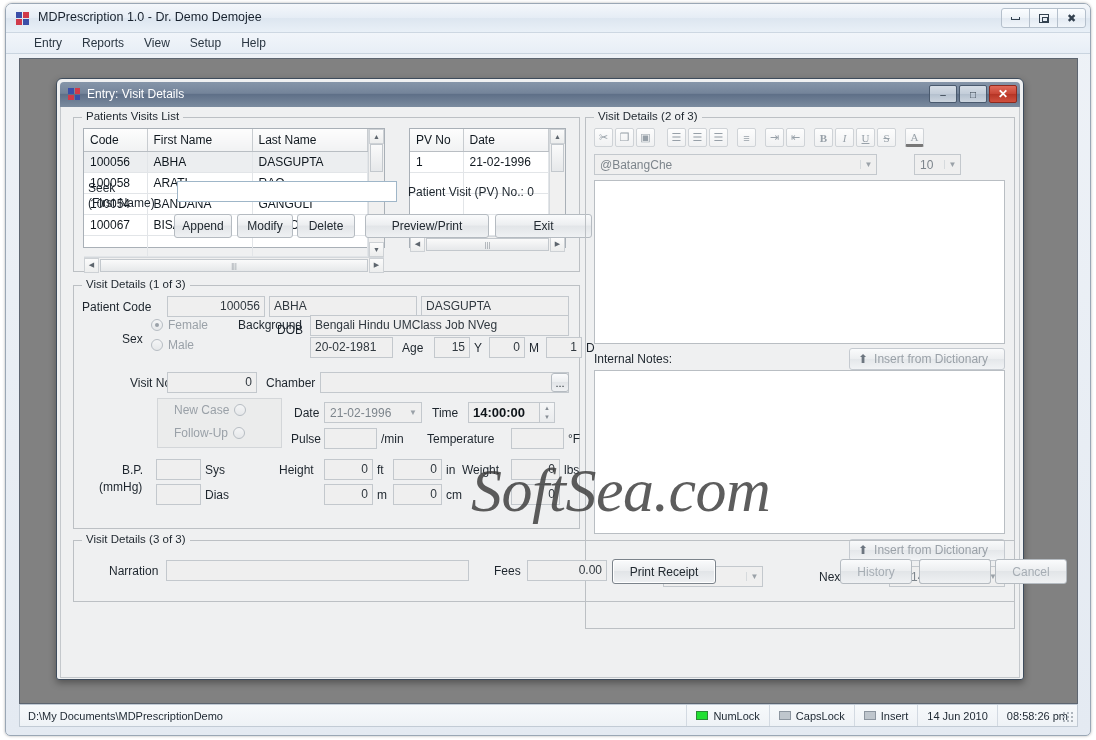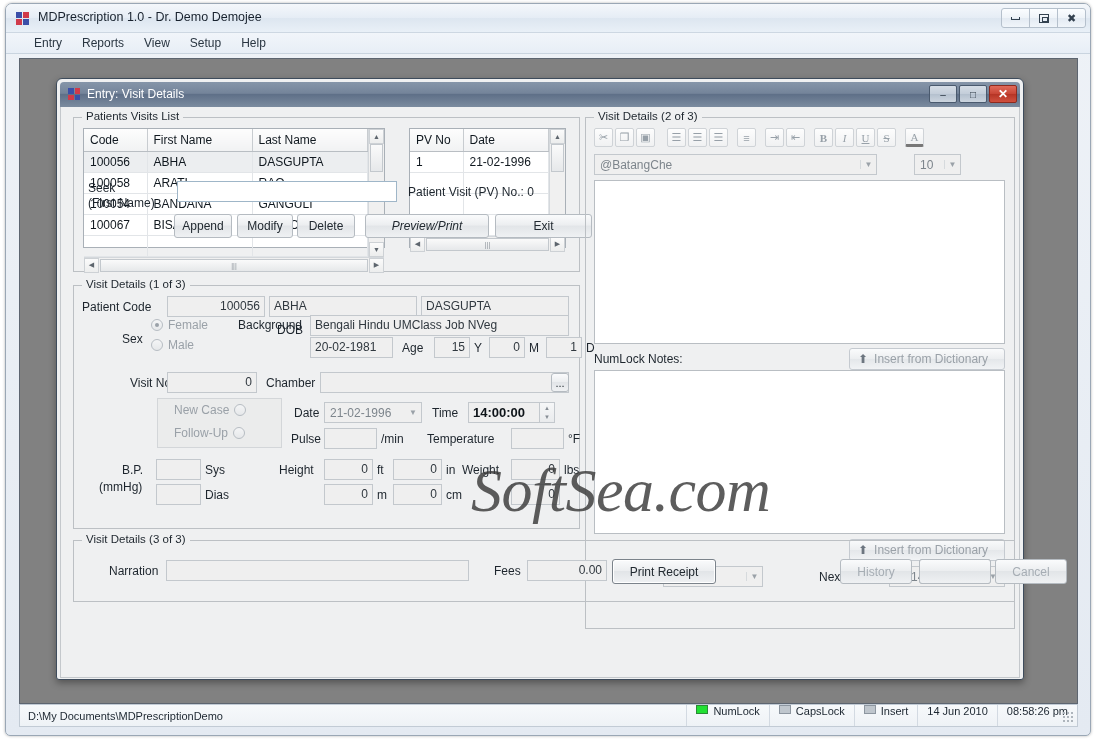--- a/index.html
+++ b/index.html
@@ -86,21 +86,21 @@
     position: absolute;
     left: 13px; bottom: 8px;
     width: 1059px; height: 23px;
     background: linear-gradient(to bottom,#f7f9fb 0%,#eef2f6 100%);
     border: 1px solid #c2cbd5;
     display: flex; align-items: center;
     font-size: 11px; color: #1c2630;
   }
   #status-path { padding-left: 8px; flex: 1; }
   .status-cell {
-    display: flex; gap: 5px;
+    display: flex; align-items: center; gap: 5px;
     padding: 0 9px; height: 100%;
     border-left: 1px solid #d3dae2;
   }
   .led {
     width: 12px; height: 9px;
     border: 1px solid #8d96a0;
     background: #bfc6cd;
     display: inline-block;
   }
   .led.on { background: #22e033; border-color: #2c8a36; }
@@ -519,21 +519,21 @@
         </div>
 
         <span class="lbl" style="left:14px; top:63px;">Seek</span>
         <span class="lbl" style="left:14px; top:78px;">(First Name)</span>
         <input class="fld white" style="left: 103px; top: 63px; width: 220px;" value="">
         <span class="lbl" style="left:334px; top:67px;">Patient Visit (PV) No.: 0</span>
 
         <div class="btn" style="left:100px; top:96px; width:58px;">Append</div>
         <div class="btn" style="left:163px; top:96px; width:56px;">Modify</div>
         <div class="btn" style="left:223px; top:96px; width:58px;">Delete</div>
-        <div class="btn" style="left:291px; top:96px; width:124px;font-style:italic;">Preview/Print</div>
+        <div class="btn" style="left:291px; top:96px; width:124px;">Preview/Print</div>
         <div class="btn" style="left:421px; top:96px; width:97px;">Exit</div>
       </fieldset>
 
       <fieldset class="groupbox" style="left:10px; top:178px; width:507px; height:244px;">
         <legend class="gb-title">Visit Details (1 of 3)</legend>
 
         <span class="lbl" style="left:8px; top:14px;">Patient Code</span>
         <div class="fld right" style="left:93px; top:10px; width:98px;">100056</div>
         <div class="fld" style="left:195px; top:10px; width:148px;">ABHA</div>
         <div class="fld" style="left:347px; top:10px; width:148px;">DASGUPTA</div>
@@ -655,21 +655,21 @@
           <span>10</span>
           <span class="arrow">▼</span>
         </div>
 
         <div class="editor" style="left:8px; top:62px; width:411px; height:164px;"></div>
 
         <div class="dict-btn" style="left:263px; top:230px; width:156px;">
           <span class="arrow-up">⬆</span>
           <span>Insert from Dictionary</span>
         </div>
-        <span class="lbl" style="left:8px; top:234px;">NumLock Notes:</span>
+        <span class="lbl" style="left:8px; top:234px;">Internal Notes:</span>
 
         <div class="editor" style="left:8px; top:252px; width:411px; height:164px;"></div>
 
         <div class="dict-btn" style="left:263px; top:421px; width:156px;">
           <span class="arrow-up">⬆</span>
           <span>Insert from Dictionary</span>
         </div>
 
         <span class="lbl" style="left:36px; top:452px;">Status</span>
         <div class="combo sep" style="left:77px; top:448px; width:100px;">

